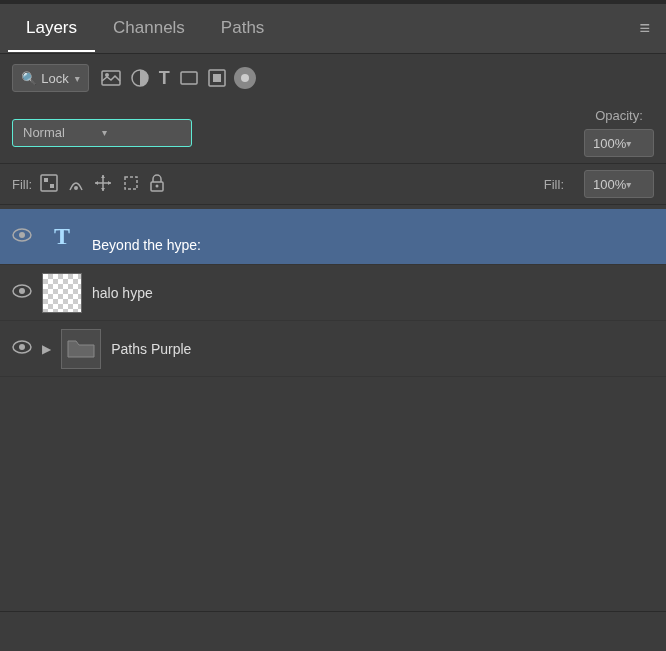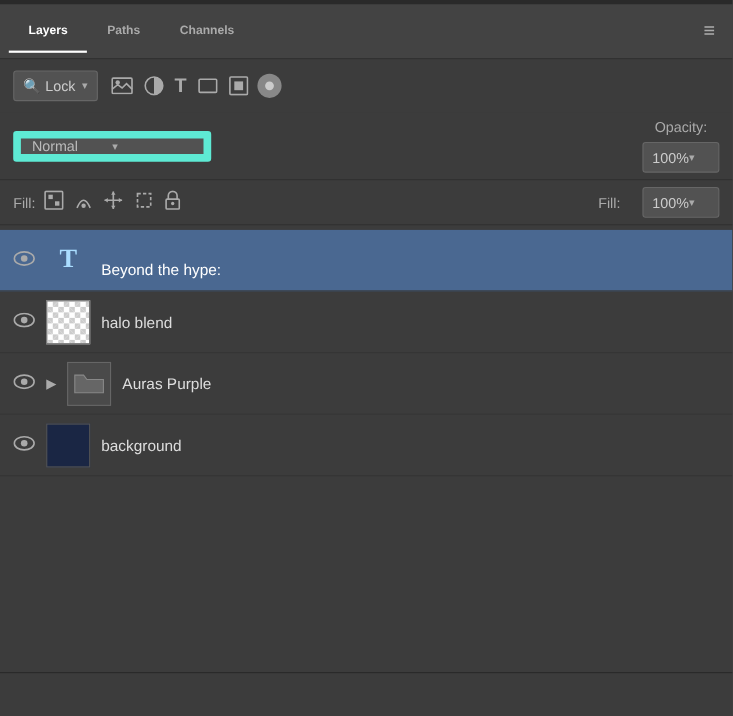--- a/index.html
+++ b/index.html
@@ -25,25 +25,25 @@
       align-items: center;
       background: #434343;
       border-bottom: 1px solid #2a2a2a;
       padding: 0 8px;
       height: 50px;
       flex-shrink: 0;
     }
 
     .tab {
       padding: 12px 18px;
-      font-size: 11px;
+      font-size: 17px;
       color: #aaa;
       cursor: pointer;
       border-bottom: 2px solid transparent;
-      font-weight: 700;
+      font-weight: 400;
     }
 
     .tab.active {
       color: #fff;
       border-bottom: 2px solid #fff;
     }
 
     .tab-menu-icon {
       margin-left: auto;
       color: #aaa;
@@ -122,21 +122,21 @@
       gap: 8px;
       background: #3c3c3c;
       flex-shrink: 0;
       border-bottom: 1px solid #2d2d2d;
     }
 
     .blend-dropdown {
       display: flex;
       align-items: center;
       background: #525252;
-      border: 7px solid #5eead4;
+      border: 1px solid #5eead4;
       border-radius: 3px;
       padding: 4px 10px;
       color: #bbb;
       font-size: 13px;
       cursor: pointer;
       height: 28px;
       flex: 1;
       max-width: 180px;
     }
 
@@ -314,22 +314,22 @@
   </style>
 </head>
 <body>
 
 <div class="panel">
 
   <div class="top-divider"></div>
 
   <div class="tab-bar">
     <div class="tab active">Layers</div>
+    <div class="tab">Channels</div>
     <div class="tab">Paths</div>
-    <div class="tab">Channels</div>
     <div class="tab-menu-icon">≡</div>
   </div>
 
   <div class="filter-row">
     <div class="kind-dropdown">
       <span class="search-icon">🔍</span>
       <span>Lock</span>
       <span class="chevron">▾</span>
     </div>
     <div class="filter-icons">
@@ -446,47 +446,37 @@
     </div>
 
     <div class="layer-item">
       <span class="visibility-icon">
         <svg width="20" height="14" viewBox="0 0 20 14">
             <ellipse cx="10" cy="7" rx="9" ry="6" fill="none" stroke="#aaa" stroke-width="1.5"></ellipse>
             <circle cx="10" cy="7" r="3" fill="#aaa"></circle>
           </svg>
       </span>
       <div class="layer-thumb checkerboard" style="border:1px solid #666;"></div>
-      <span class="layer-name">halo blend</span>
+      <span class="layer-name">halo hype</span>
     </div>
 
     <div class="layer-item">
       <span class="visibility-icon">
         <svg width="20" height="14" viewBox="0 0 20 14">
             <ellipse cx="10" cy="7" rx="9" ry="6" fill="none" stroke="#aaa" stroke-width="1.5"></ellipse>
             <circle cx="10" cy="7" r="3" fill="#aaa"></circle>
           </svg>
       </span>
       <span class="layer-expand">▶</span>
       <div class="layer-thumb folder">
         <svg width="30" height="24" viewBox="0 0 30 24">
           <path d="M2 6 L2 20 L28 20 L28 8 L13 8 L10 4 L2 4 Z" fill="#666" stroke="#888" stroke-width="1"></path>
         </svg>
       </div>
-      <span class="layer-name">Auras Purple</span>
-    </div>
-
-    <div class="layer-item">
-      <span class="visibility-icon">
-        <svg width="20" height="14" viewBox="0 0 20 14">
-            <ellipse cx="10" cy="7" rx="9" ry="6" fill="none" stroke="#aaa" stroke-width="1.5"></ellipse>
-            <circle cx="10" cy="7" r="3" fill="#aaa"></circle>
-          </svg>
-      </span>
-      <div class="layer-thumb dark-bg" style="border:1px solid #555;"></div>
-      <span class="layer-name">background</span>
-    </div>
+      <span class="layer-name">Paths Purple</span>
+    </div>
+
 
   </div>
 
   <div class="bottom-bar"></div>
 
 </div>
 
 </body></html>

